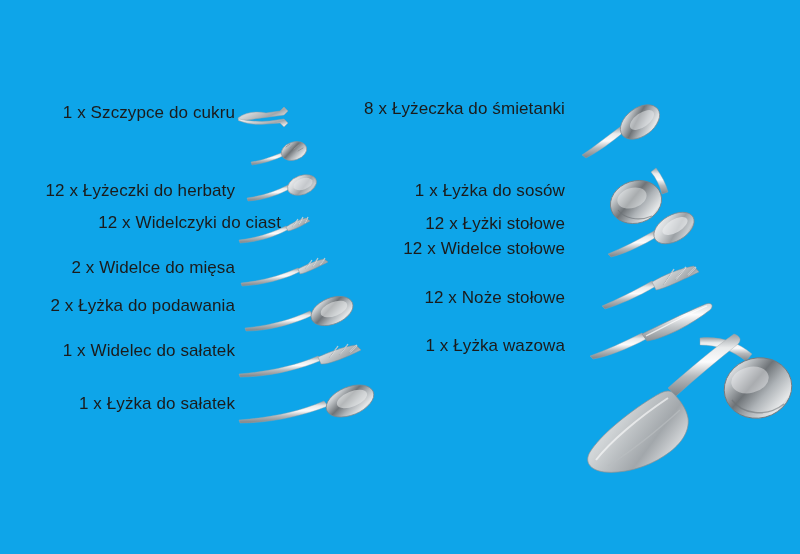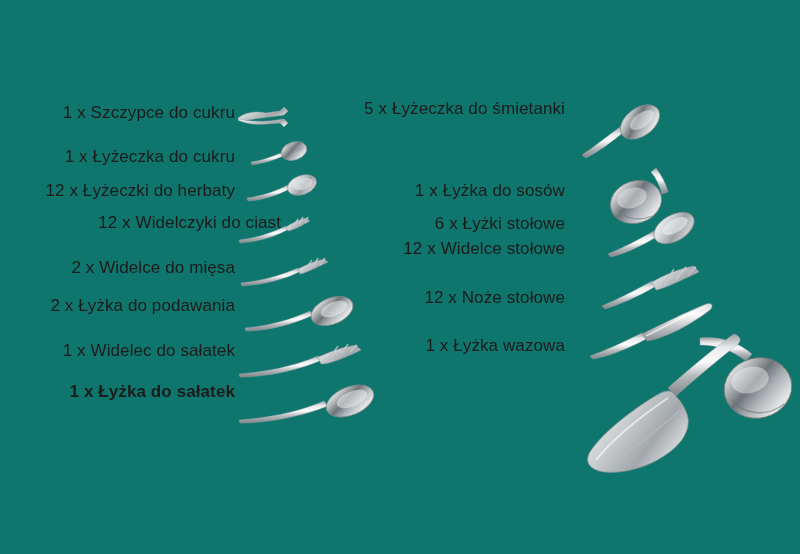--- a/index.html
+++ b/index.html
@@ -7,21 +7,21 @@
     padding: 0;
     background: #ffffff;
   }
   body {
     font-family: "Liberation Sans", sans-serif;
   }
   #canvas {
     position: relative;
     width: 800px;
     height: 554px;
-    background: #0f766e;
+    background: #0ea5e9;
     overflow: hidden;
   }
   .label {
     position: absolute;
     font-family: "Liberation Sans", sans-serif;
     font-size: 17px;
     color: #1b1b1b;
     white-space: nowrap;
     letter-spacing: 0.1px;
   }
@@ -72,31 +72,30 @@
       <linearGradient id="gFlat" x1="0" y1="0" x2="1" y2="0.6">
         <stop offset="0%" stop-color="#fafafb"></stop>
         <stop offset="40%" stop-color="#cfd3d5"></stop>
         <stop offset="75%" stop-color="#a2a7ab"></stop>
         <stop offset="100%" stop-color="#dfe1e3"></stop>
       </linearGradient>
     </defs>
   </svg>
 
   <div class="label right" style="left:10px; top:103px; width:225px;">1 x Szczypce do cukru</div>
-  <div class="label right" style="left:10px; top:147px; width:225px;">1 x Łyżeczka do cukru</div>
   <div class="label right" style="left:0px; top:181px; width:235px;">12 x Łyżeczki do herbaty</div>
   <div class="label right" style="left:0px; top:213px; width:235px;padding-left:46px;">12 x Widelczyki do ciast</div>
   <div class="label right" style="left:10px; top:258px; width:225px;">2 x Widelce do mięsa</div>
   <div class="label right" style="left:0px; top:296px; width:235px;">2 x Łyżka do podawania</div>
   <div class="label right" style="left:10px; top:341px; width:225px;">1 x Widelec do sałatek</div>
-  <div class="label right" style="left:10px; top:382px; width:225px;font-weight:bold;">1 x Łyżka do sałatek</div>
-
-  <div class="label right" style="left:320px; top:99px; width:245px;">5 x Łyżeczka do śmietanki</div>
+  <div class="label right" style="left:10px; top:394px; width:225px;">1 x Łyżka do sałatek</div>
+
+  <div class="label right" style="left:320px; top:99px; width:245px;">8 x Łyżeczka do śmietanki</div>
   <div class="label right" style="left:360px; top:181px; width:205px;">1 x Łyżka do sosów</div>
-  <div class="label right" style="left:360px; top:214px; width:205px;">6 x Łyżki stołowe</div>
+  <div class="label right" style="left:360px; top:214px; width:205px;">12 x Łyżki stołowe</div>
   <div class="label right" style="left:360px; top:239px; width:205px;">12 x Widelce stołowe</div>
   <div class="label right" style="left:360px; top:288px; width:205px;">12 x Noże stołowe</div>
   <div class="label right" style="left:370px; top:336px; width:195px;">1 x Łyżka wazowa</div>
 
   <div class="item" style="left:236px; top:105px;">
     <svg width="56" height="26" viewBox="0 0 56 26">
       <path d="M2 13 C10 7, 20 6, 30 8 L44 6 L48 2 L52 6 L48 10 L33 12 C24 13, 12 15, 3 16 Z" fill="url(#gFlat)" stroke="#9ea3a7" stroke-width="0.5"></path>
       <path d="M3 14 C12 16, 24 17, 34 16 L48 14 L52 18 L48 22 L44 18 L30 19 C20 20, 10 19, 2 15 Z" fill="url(#gFlat)" stroke="#9ea3a7" stroke-width="0.5"></path>
     </svg>
   </div>

